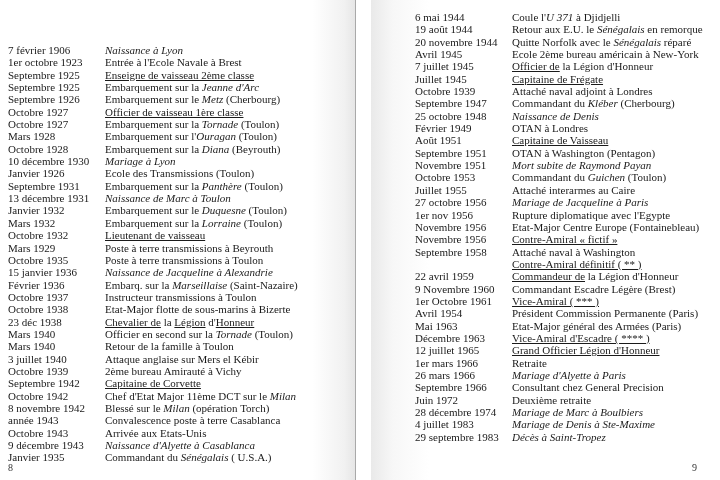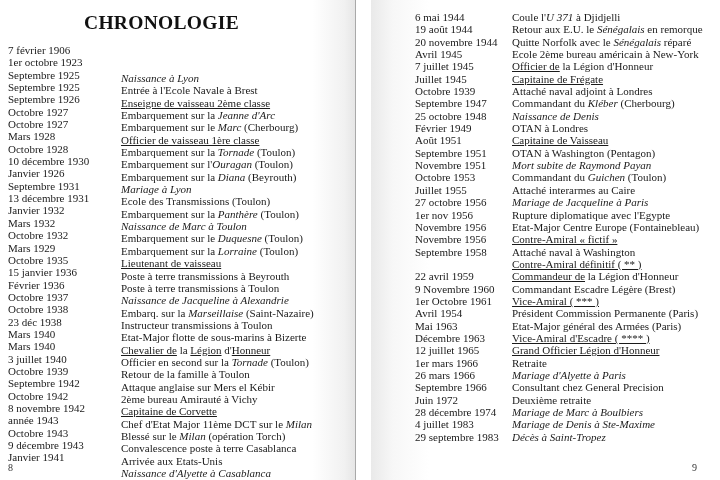--- a/index.html
+++ b/index.html
@@ -9,53 +9,52 @@
   .page-left { left:0; width:355px; background:linear-gradient(to right,#ffffff 0%,#ffffff 88%,#f1f1f1 97%,#e6e6e6 100%); }
   .page-right { left:371px; width:364px; background:linear-gradient(to right,#e9e9e9 0%,#f7f7f7 6%,#ffffff 16%,#ffffff 100%); }
   .spine { position:absolute; left:355px; top:0; width:1px; height:480px; background:#a9a9a9; }
   .title { position:absolute; left:84px; top:12px; font-size:19.5px; font-weight:bold; letter-spacing:0.3px; color:#111; }
   .rows { position:absolute; }
   .page-left .rows { left:8px; top:44px; }
   .page-right .rows { left:44px; top:11px; }
   .row { height:12.35px; line-height:12.35px; font-size:11px; white-space:nowrap; position:relative; }
   .date { position:absolute; left:0; }
   .event { position:absolute; }
-  .page-left .event { left:113px;margin-top:28px; }
+  .page-left .event { left:97px; }
   .page-right .event { left:97px; }
   .u { text-decoration:underline; text-underline-offset:1px; }
   .it { font-style:italic; }
   .pnum { position:absolute; font-size:10px; color:#333; }
   .pnum-left { left:8px; top:462px; }
   .pnum-right { right:38px; top:462px; }
 </style>
 </head>
 <body>
 
 <div class="page page-left">
-  <div class="title">CHRONOLOGIE</div>
   <div class="rows" id="left-rows">
       <div class="row">
         <span class="date">7 février 1906</span>
         <span class="event"><span class="it">Naissance à Lyon</span></span>
       </div>
       <div class="row">
         <span class="date">1er octobre 1923</span>
         <span class="event"><span>Entrée à l'Ecole Navale à Brest</span></span>
       </div>
       <div class="row">
         <span class="date">Septembre 1925</span>
         <span class="event"><span class="u">Enseigne de vaisseau 2ème classe</span></span>
       </div>
       <div class="row">
         <span class="date">Septembre 1925</span>
         <span class="event"><span>Embarquement sur la </span><span class="it">Jeanne d'Arc</span></span>
       </div>
       <div class="row">
         <span class="date">Septembre 1926</span>
-        <span class="event"><span>Embarquement sur le </span><span class="it">Marc</span><span> (Cherbourg)</span></span>
+        <span class="event"><span>Embarquement sur le </span><span class="it">Metz</span><span> (Cherbourg)</span></span>
       </div>
       <div class="row">
         <span class="date">Octobre 1927</span>
         <span class="event"><span class="u">Officier de vaisseau 1ère classe</span></span>
       </div>
       <div class="row">
         <span class="date">Octobre 1927</span>
         <span class="event"><span>Embarquement sur la </span><span class="it">Tornade</span><span> (Toulon)</span></span>
       </div>
       <div class="row">
@@ -156,21 +155,21 @@
       </div>
       <div class="row">
         <span class="date">Octobre 1943</span>
         <span class="event"><span>Arrivée aux Etats-Unis</span></span>
       </div>
       <div class="row">
         <span class="date">9 décembre 1943</span>
         <span class="event"><span class="it">Naissance d'Alyette à Casablanca</span></span>
       </div>
       <div class="row">
-        <span class="date">Janvier 1941</span>
+        <span class="date">Janvier 1935</span>
         <span class="event"><span>Commandant du </span><span class="it">Sénégalais</span><span> ( U.S.A.)</span></span>
       </div>
     </div>
   <div class="pnum pnum-left">8</div>
 </div>
 
 <div class="spine"></div>
 
 <div class="page page-right">
   <div class="rows" id="right-rows">

